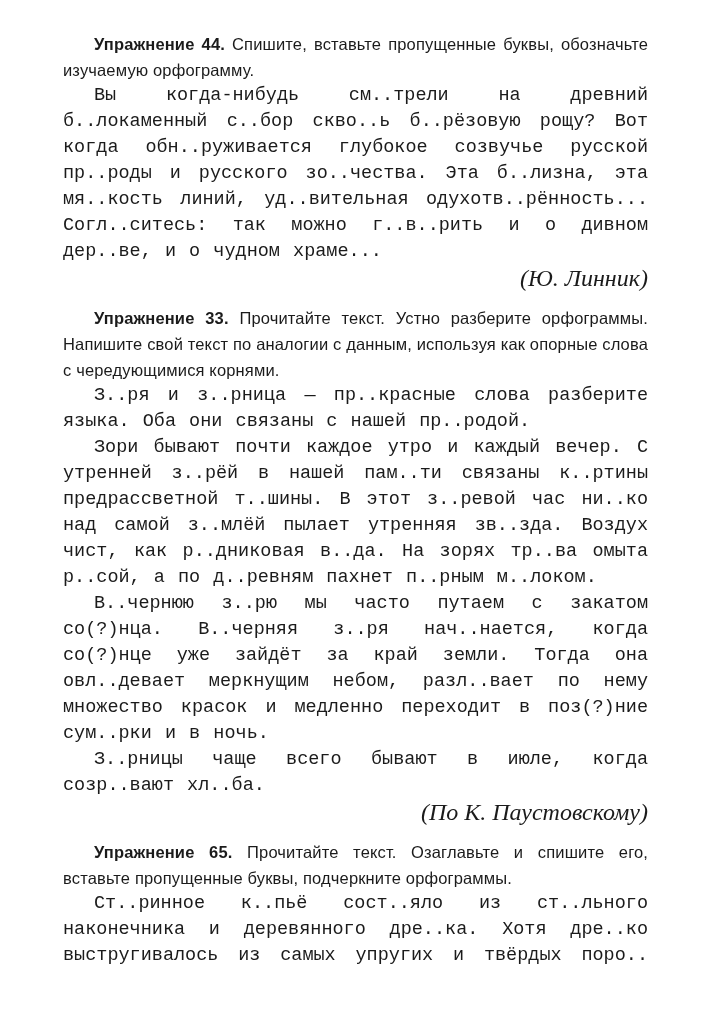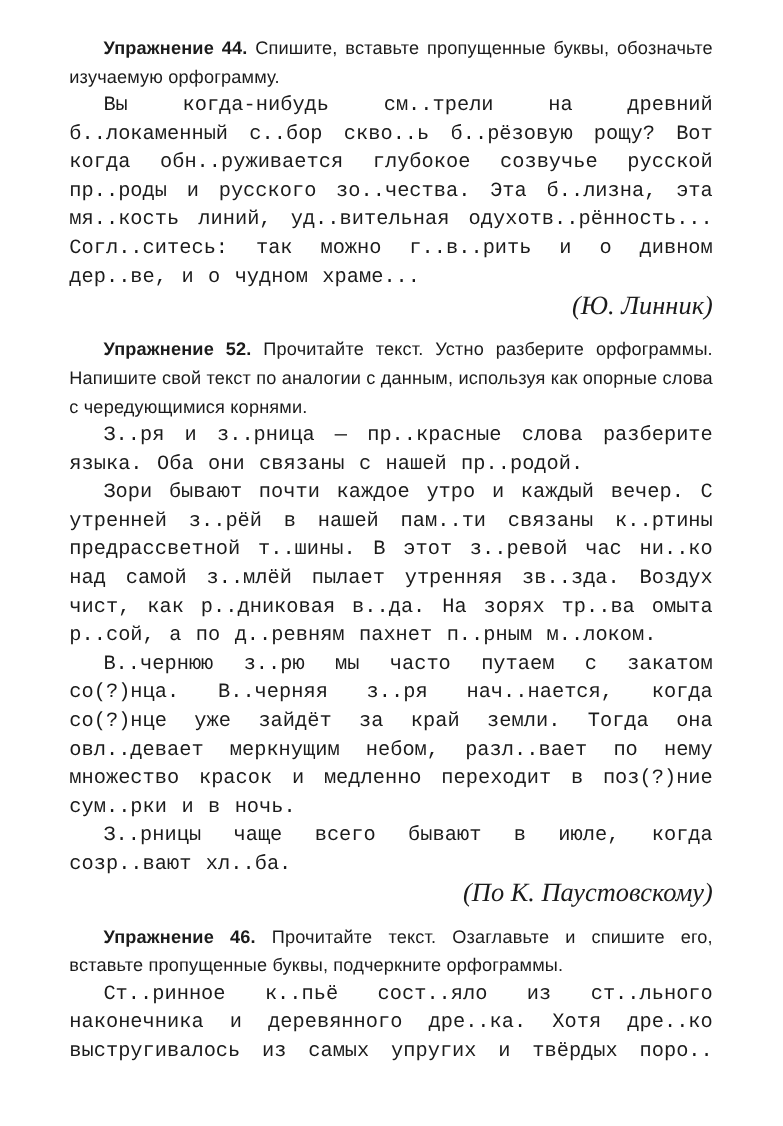--- a/index.html
+++ b/index.html
@@ -71,28 +71,28 @@
 
 <div class="page">
 
   <section class="exercise">
     <p class="instruction"><span class="instr-label">Упражнение 44.</span> <span>Спишите, вставьте пропущенные буквы, обозначьте изучаемую орфограмму.</span></p>
     <p class="body-text">Вы когда-нибудь см..трели на древний б..локаменный с..бор скво..ь б..рёзовую рощу? Вот когда обн..руживается глубокое созвучье русской пр..роды и русского зо..чества. Эта б..лизна, эта мя..кость линий, уд..вительная одухотв..рённость... Согл..ситесь: так можно г..в..рить и о дивном дер..ве, и о чудном храме...</p>
     <p class="attribution">(Ю. Линник)</p>
   </section>
 
   <section class="exercise">
-    <p class="instruction"><span class="instr-label">Упражнение 52.</span> <span>Прочитайте текст. Устно разберите орфограммы. Напишите свой текст по аналогии с данным, используя как опорные слова с чередующимися корнями.</span></p>
+    <p class="instruction"><span class="instr-label">Упражнение 33.</span> <span>Прочитайте текст. Устно разберите орфограммы. Напишите свой текст по аналогии с данным, используя как опорные слова с чередующимися корнями.</span></p>
     <p class="body-text">З..ря и з..рница — пр..красные слова разберите языка. Оба они связаны с нашей пр..родой.</p>
     <p class="body-text">Зори бывают почти каждое утро и каждый вечер. С утренней з..рёй в нашей пам..ти связаны к..ртины предрассветной т..шины. В этот з..ревой час ни..ко над самой з..млёй пылает утренняя зв..зда. Воздух чист, как р..дниковая в..да. На зорях тр..ва омыта р..сой, а по д..ревням пахнет п..рным м..локом.</p>
     <p class="body-text">В..чернюю з..рю мы часто путаем с закатом со(?)нца. В..черняя з..ря нач..нается, когда со(?)нце уже зайдёт за край земли. Тогда она овл..девает меркнущим небом, разл..вает по нему множество красок и медленно переходит в поз(?)ние сум..рки и в ночь.</p>
     <p class="body-text">З..рницы чаще всего бывают в июле, когда созр..вают хл..ба.</p>
     <p class="attribution">(По К. Паустовскому)</p>
   </section>
 
   <section class="exercise">
-    <p class="instruction"><span class="instr-label">Упражнение 46.</span> <span>Прочитайте текст. Озаглавьте и спишите его, вставьте пропущенные буквы, подчеркните орфограммы.</span></p>
+    <p class="instruction"><span class="instr-label">Упражнение 65.</span> <span>Прочитайте текст. Озаглавьте и спишите его, вставьте пропущенные буквы, подчеркните орфограммы.</span></p>
     <p class="body-text">Ст..ринное к..пьё сост..яло из ст..льного наконечника и деревянного дре..ка. Хотя дре..ко выстругивалось из самых упругих и твёрдых поро.. дер..ва, в бою оно нере..ко л..малось.</p>
   </section>
 
   <div class="page-number">55</div>
 
 </div>
 
 </body></html>

